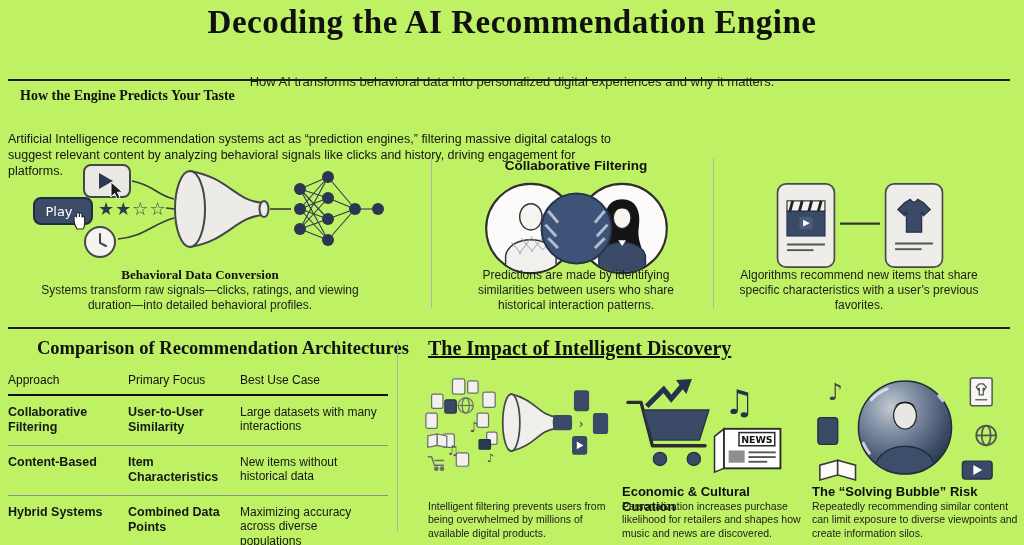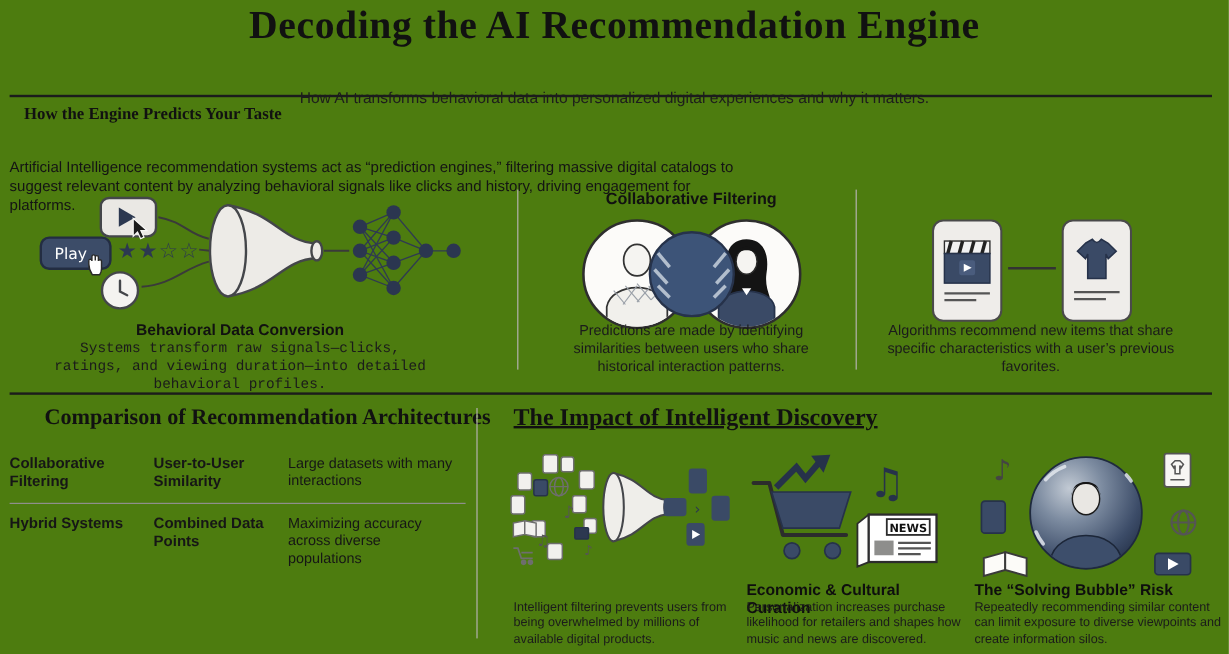--- a/index.html
+++ b/index.html
@@ -1,17 +1,17 @@
 <!DOCTYPE html>
 <html><head>
 <meta charset="utf-8">
 <style>
   html,body{margin:0;padding:0;}
   body{width:1024px;height:545px;background:#f7f6f4;font-family:"Liberation Sans",sans-serif;color:#161616;overflow:hidden;}
-  .canvas{position:absolute;left:0;top:0;width:1024px;height:545px;background:#4d7c0f;}
+  .canvas{position:absolute;left:0;top:0;width:1024px;height:545px;background:#bef264;}
   .serif{font-family:"Liberation Serif",serif;font-weight:600;color:#111;}
   .abs{position:absolute;}
   .center{text-align:center;}
   .page-title{left:0;top:4px;width:1024px;font-size:33px;letter-spacing:.5px;text-align:center;}
   .page-subtitle{left:0;top:48px;width:1024px;font-size:13px;color:#1d1d1d;text-align:center;margin-top:26px;}
   .rule-dark{height:2px;background:#1c1c1c;}
   .rule-thin{width:1px;background:#b3b2af;}
   .sec1-heading{left:20px;top:88px;font-size:14px;}
   .sec1-desc{left:8px;top:118px;width:608px;font-size:12.5px;line-height:1.26;color:#141414;margin-top:14px;}
   .col-title{font-weight:bold;font-size:13px;color:#111;}
@@ -97,22 +97,22 @@
           <circle cx="272" cy="67" r="6"></circle>
         <circle cx="300" cy="15" r="6"></circle>
           <circle cx="300" cy="36" r="6"></circle>
           <circle cx="300" cy="57" r="6"></circle>
           <circle cx="300" cy="78" r="6"></circle>
         <circle cx="327" cy="47" r="6"></circle>
           <circle cx="350" cy="47" r="6"></circle>
       </g>
     </g>
   </svg>
-  <div class="abs col-title center" style="left:30px;top:267px;width:340px;">Behavioral Data Conversion</div>
-  <div class="abs col-text center" style="left:40px;top:283px;width:320px;font-family:Liberation Mono, monospace;">Systems transform raw signals—clicks, ratings, and viewing duration—into detailed behavioral profiles.</div>
+  <div class="abs col-title center" style="left:30px;top:267px;width:340px;font-family:Liberation Serif, serif;">Behavioral Data Conversion</div>
+  <div class="abs col-text center" style="left:40px;top:283px;width:320px;">Systems transform raw signals—clicks, ratings, and viewing duration—into detailed behavioral profiles.</div>
 
   <div class="abs rule-thin" style="left:431px;top:158px;height:150px;"></div>
 
   <div class="abs col-title center" style="left:440px;top:158px;width:272px;font-size:13.5px;">Collaborative Filtering</div>
   <svg class="abs" style="left:474px;top:178px;" width="205" height="101" viewBox="0 0 210 104">
     <defs>
       <clipPath id="clipL">
           <circle cx="58" cy="52" r="45"></circle>
         </clipPath>
       <clipPath id="clipR">
@@ -176,24 +176,34 @@
       <line x1="142" y1="67" x2="182" y2="67" stroke="#555555" stroke-width="2"></line>
       <line x1="142" y1="73" x2="170" y2="73" stroke="#555555" stroke-width="2"></line>
     </g>
   </svg>
   <div class="abs col-text center" style="left:730px;top:268px;width:258px;">Algorithms recommend new items that share specific characteristics with a user’s previous favorites.</div>
 
   <div class="abs rule-dark" style="left:8px;top:327px;width:1002px;"></div>
 
   <div class="abs serif tbl-heading">Comparison of Recommendation Architectures</div>
   <div class="abs table">
+    <div class="thead">
+      <div class="cell">Approach</div>
+      <div class="cell">Primary Focus</div>
+      <div class="cell">Best Use Case</div>
+    </div>
     <div class="trow">
       <div class="cell-b">Collaborative Filtering</div>
       <div class="cell-b">User-to-User Similarity</div>
       <div class="cell">Large datasets with many interactions</div>
+    </div>
+    <div class="trow">
+      <div class="cell-b">Content-Based</div>
+      <div class="cell-b">Item Characteristics</div>
+      <div class="cell">New items without historical data</div>
     </div>
     <div class="trow">
       <div class="cell-b">Hybrid Systems</div>
       <div class="cell-b">Combined Data Points</div>
       <div class="cell">Maximizing accuracy across diverse populations</div>
     </div>
   </div>
 
   <div class="abs rule-thin" style="left:397px;top:340px;height:192px;"></div>
 

